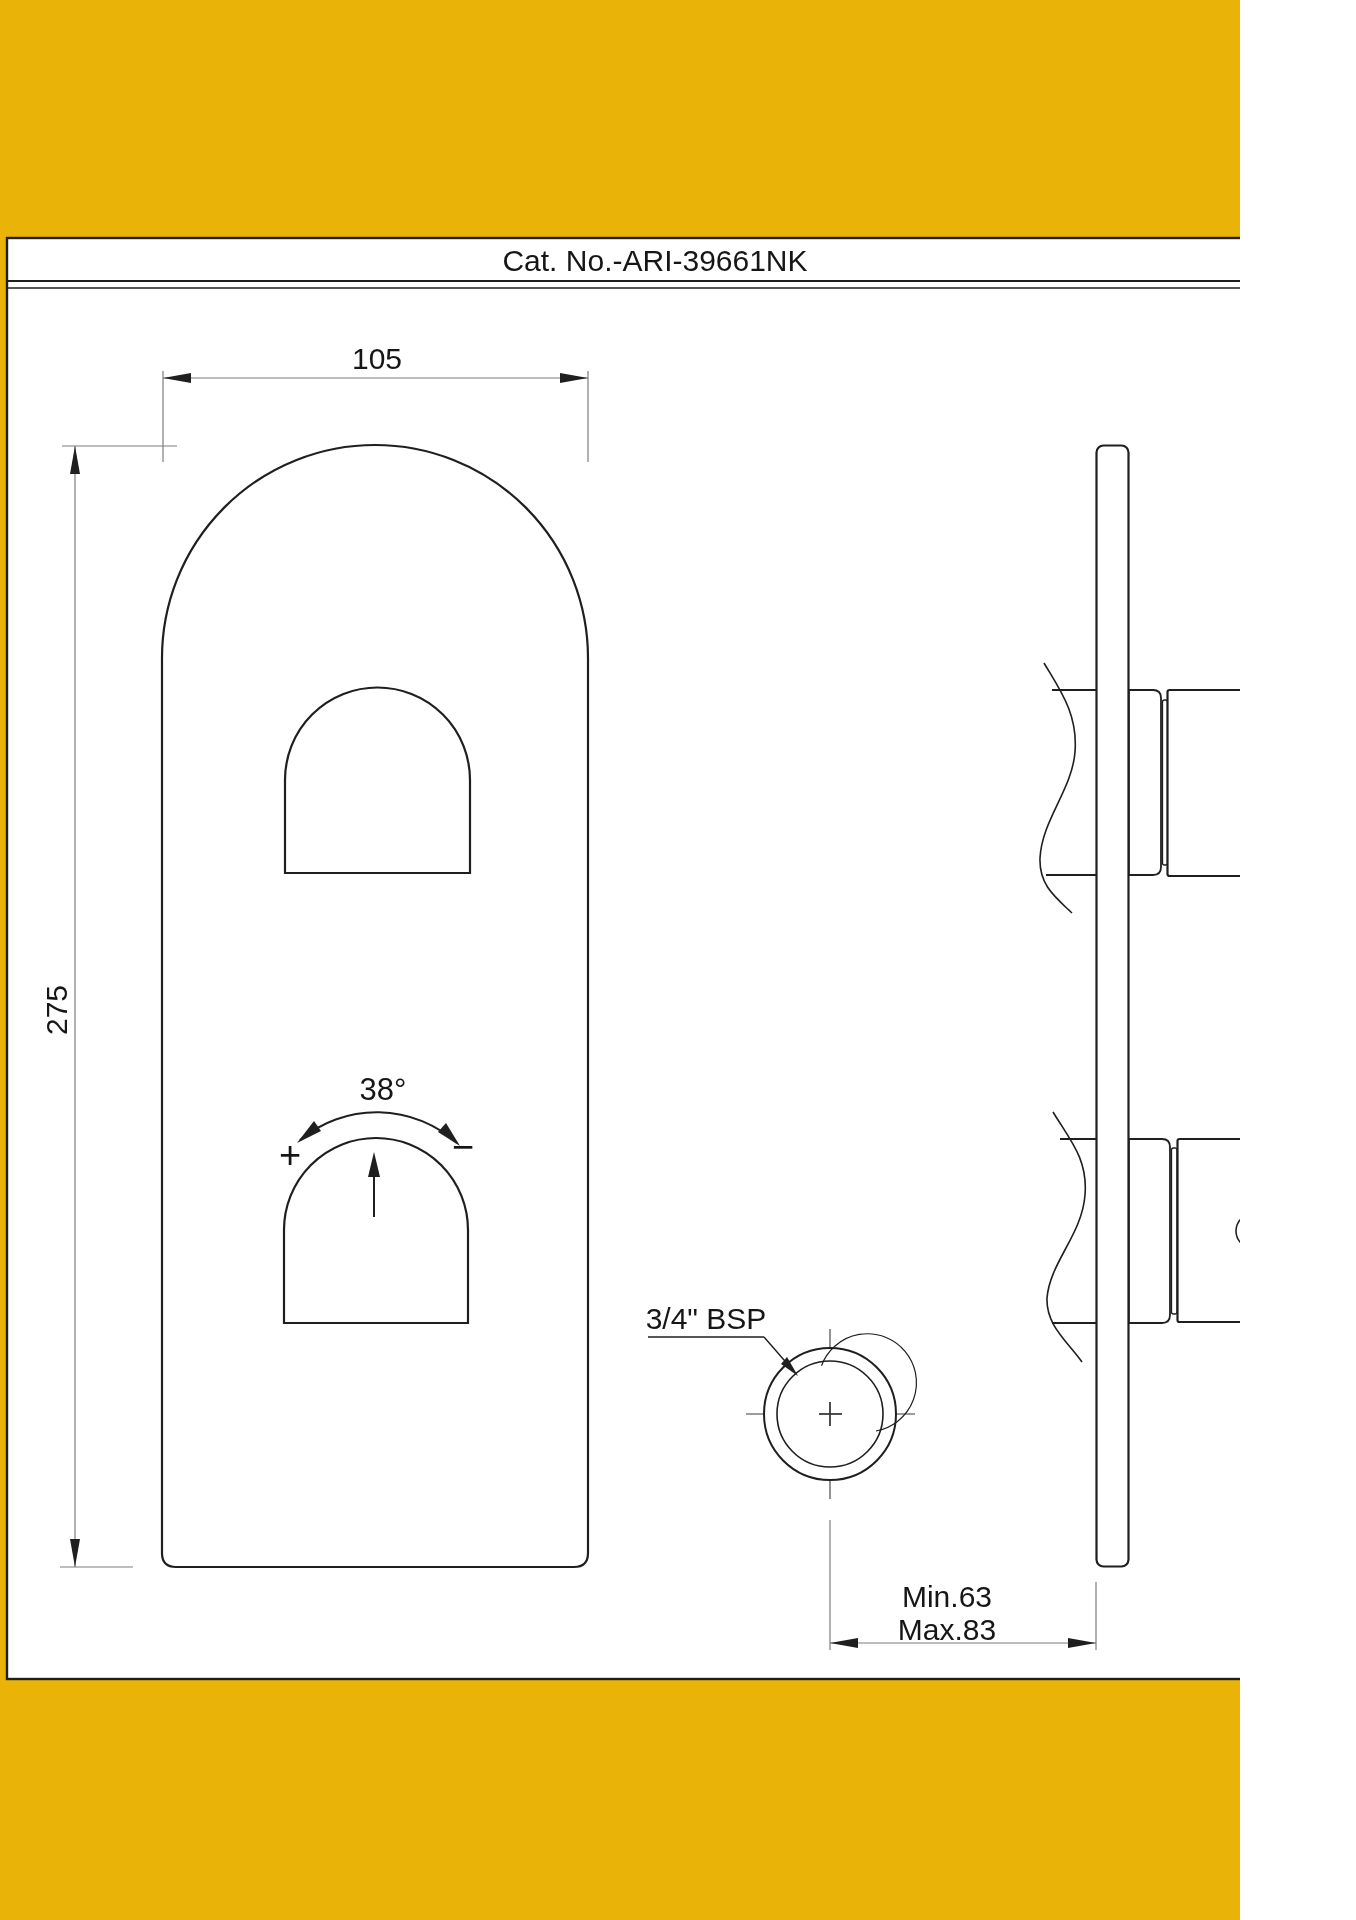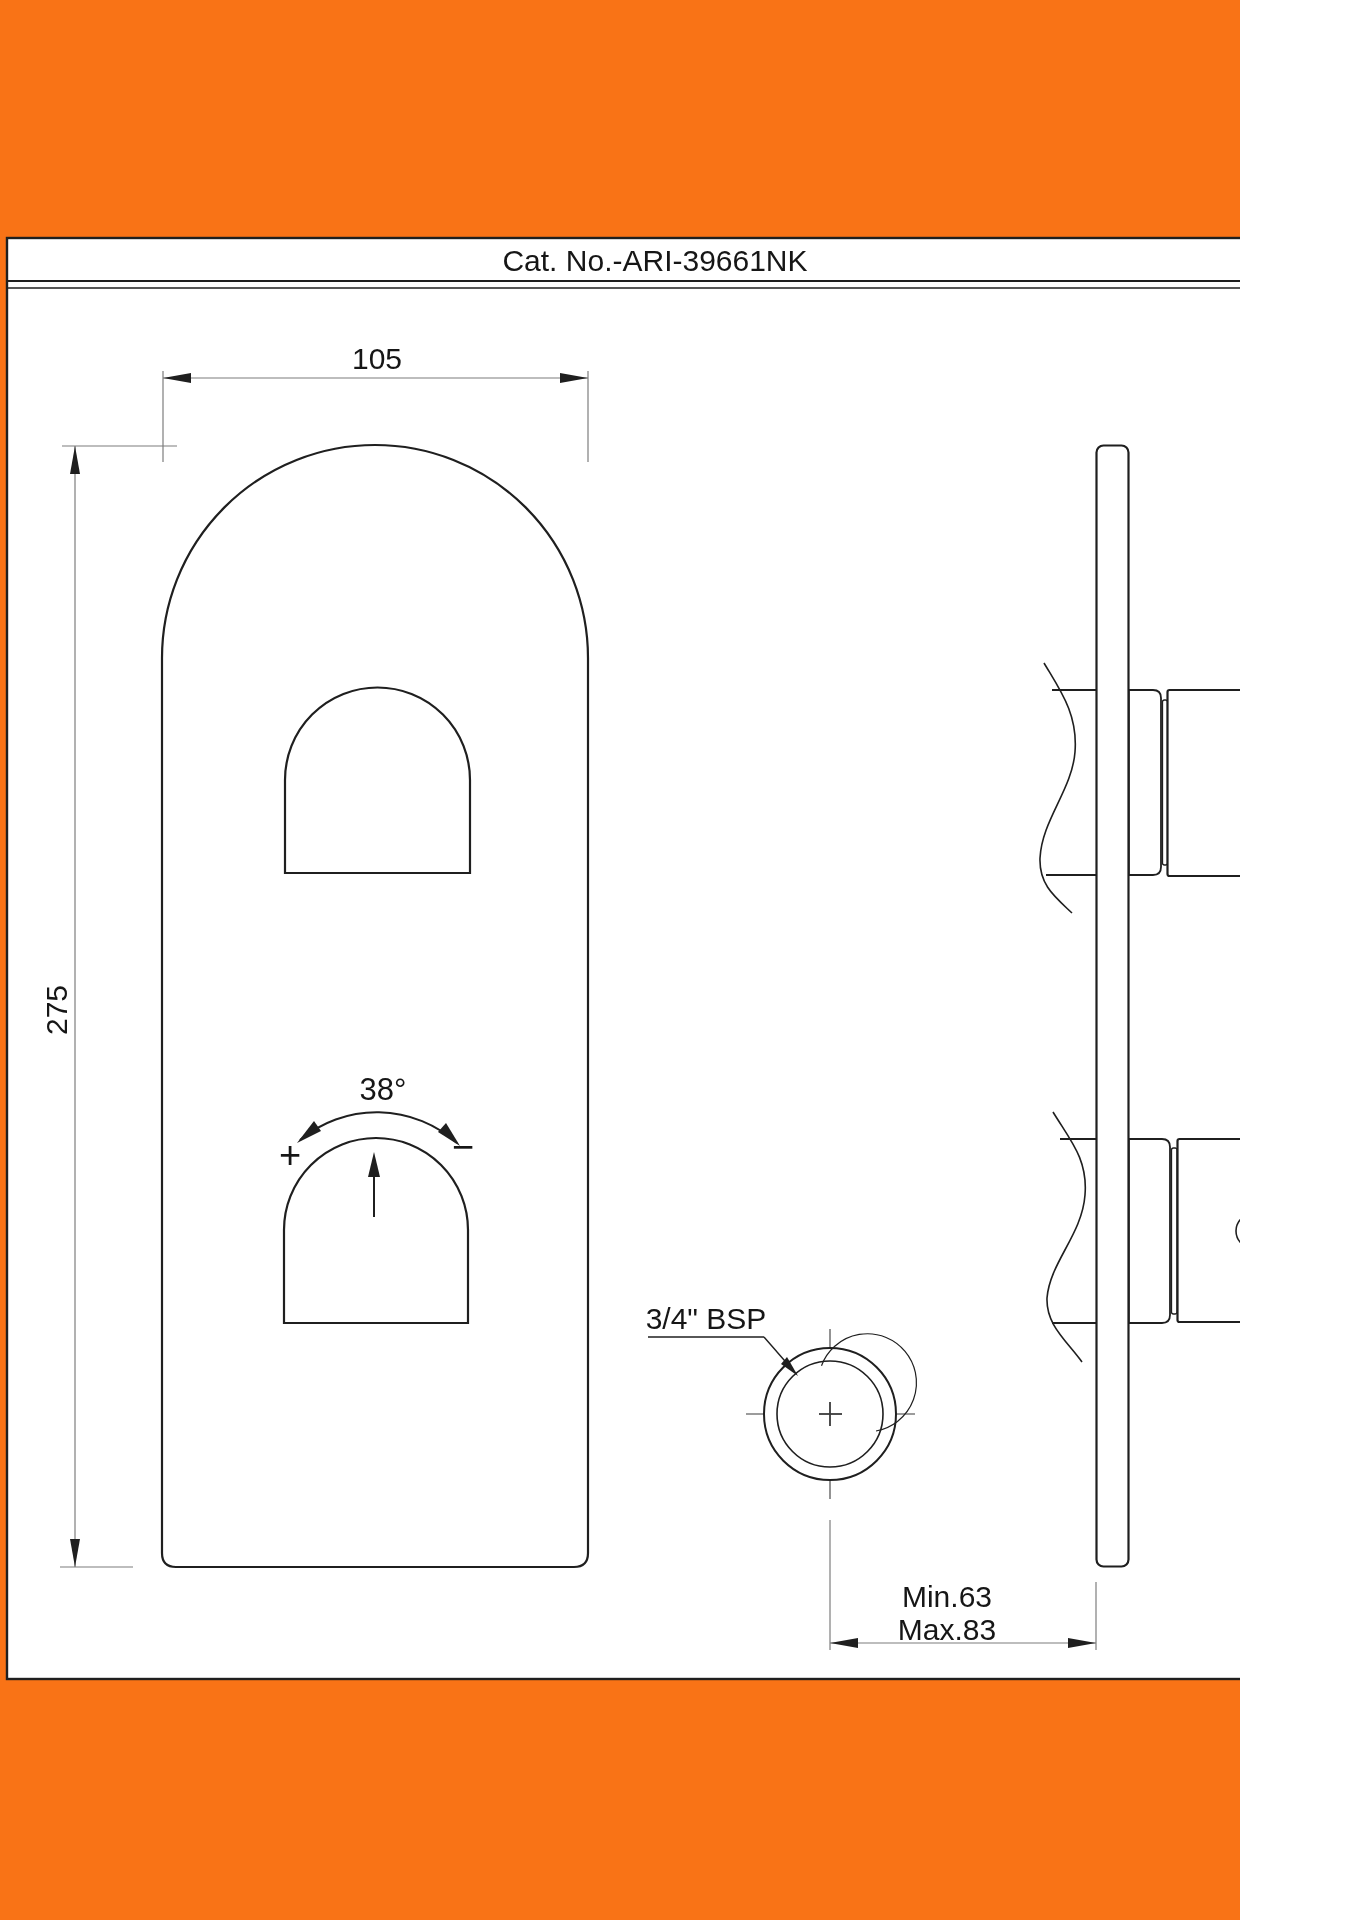--- a/index.html
+++ b/index.html
@@ -1,16 +1,16 @@
 <!DOCTYPE html>
 <html><head>
 <meta charset="utf-8">
 <style>
   html,body{margin:0;padding:0;background:#ffffff;}
-  .page{position:relative;width:1240px;height:1920px;background:#f97316;overflow:hidden;}
+  .page{position:relative;width:1240px;height:1920px;background:#eab308;overflow:hidden;}
   svg{position:absolute;left:0;top:0;}
   .txt{font-family:"Liberation Sans",sans-serif;fill:#161616;}
   .ln{stroke:#1f1f1f;fill:none;}
   .lnf{stroke:#1f1f1f;fill:#ffffff;}
   .dim{stroke:#7d7d7d;fill:none;stroke-width:1.2;}
   .arr{fill:#1f1f1f;stroke:none;}
   .cl{stroke:#3a3a3a;fill:none;}
 </style>
 </head>
 <body>

